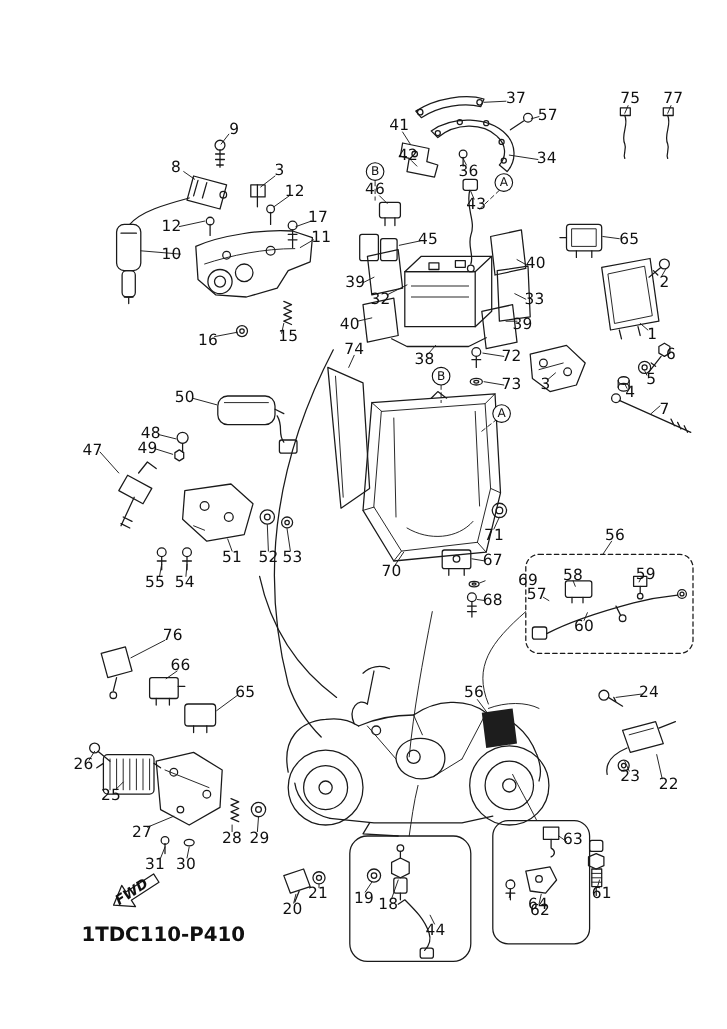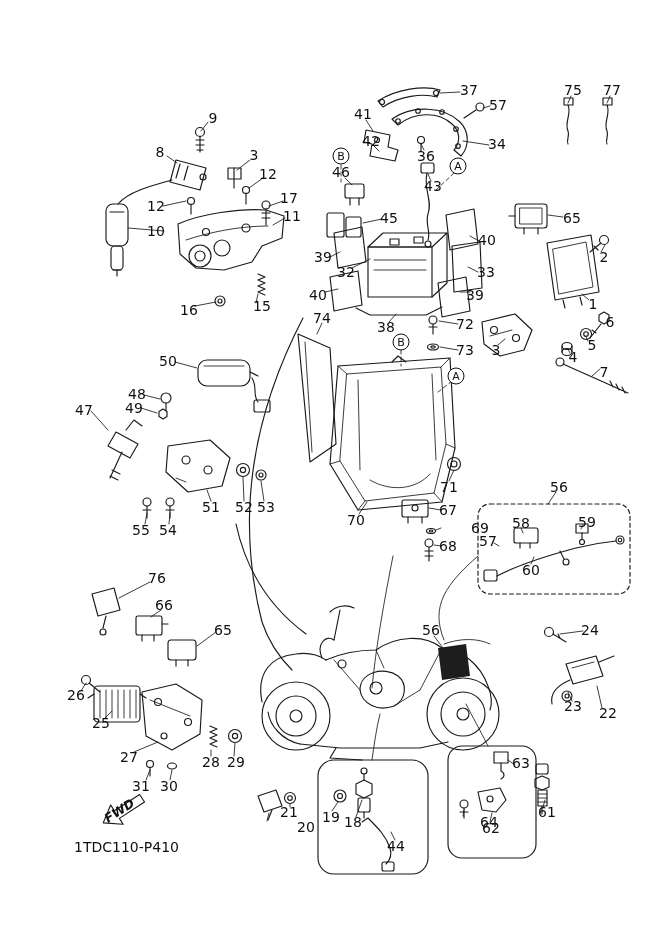--- a/index.html
+++ b/index.html
@@ -14,21 +14,21 @@
   .part-label {
     position:absolute; transform:translate(-50%,-50%);
     font-size:14px; color:#101010; letter-spacing:0.2px; white-space:nowrap;
   }
   .ref-marker {
     position:absolute; width:17px; height:17px; transform:translate(-50%,-50%);
     border:1.4px solid #101010; border-radius:50%;
     display:flex; align-items:center; justify-content:center;
     font-size:11px; color:#101010; background:#fff;
   }
-  .code { position:absolute; left:74px; top:839px; font-size:14px; color:#101010; }
+  .code { position:absolute; left:74px; top:839px; font-size:18px; color:#101010;font-weight:bold; }
   .fwd {
     position:absolute; left:103px; top:803px; color:#101010;
     font-size:12.5px; font-weight:bold; font-style:italic;
     transform:rotate(-33deg);
   }
 </style>
 </head>
 <body>
 
 <div class="page">
@@ -382,21 +382,21 @@
       <div class="part-label" style="left: 101px; top: 723px;">25</div>
       <div class="part-label" style="left: 129px; top: 757px;">27</div>
       <div class="part-label" style="left: 211px; top: 762px;">28</div>
       <div class="part-label" style="left: 236px; top: 762px;">29</div>
       <div class="part-label" style="left: 141px; top: 786px;">31</div>
       <div class="part-label" style="left: 169px; top: 786px;">30</div>
       <div class="part-label" style="left: 431px; top: 630px;">56</div>
       <div class="part-label" style="left: 590px; top: 630px;">24</div>
       <div class="part-label" style="left: 573px; top: 706px;">23</div>
       <div class="part-label" style="left: 608px; top: 713px;">22</div>
-      <div class="part-label" style="left: 266px; top: 827px; margin-left: 40px;">20</div>
+      <div class="part-label" style="left: 266px; top: 827px;">20</div>
       <div class="part-label" style="left: 289px; top: 812px;">21</div>
       <div class="part-label" style="left: 331px; top: 817px;">19</div>
       <div class="part-label" style="left: 353px; top: 822px;">18</div>
       <div class="part-label" style="left: 396px; top: 846px;">44</div>
       <div class="part-label" style="left: 521px; top: 763px;">63</div>
       <div class="part-label" style="left: 463px; top: 822px; margin-left: 26px;">64</div>
       <div class="part-label" style="left: 491px; top: 828px;">62</div>
       <div class="part-label" style="left: 547px; top: 812px;">61</div>
       <div class="ref-marker" style="left: 341px; top: 156px;">B</div>
       <div class="ref-marker" style="left: 458px; top: 166px;">A</div>

